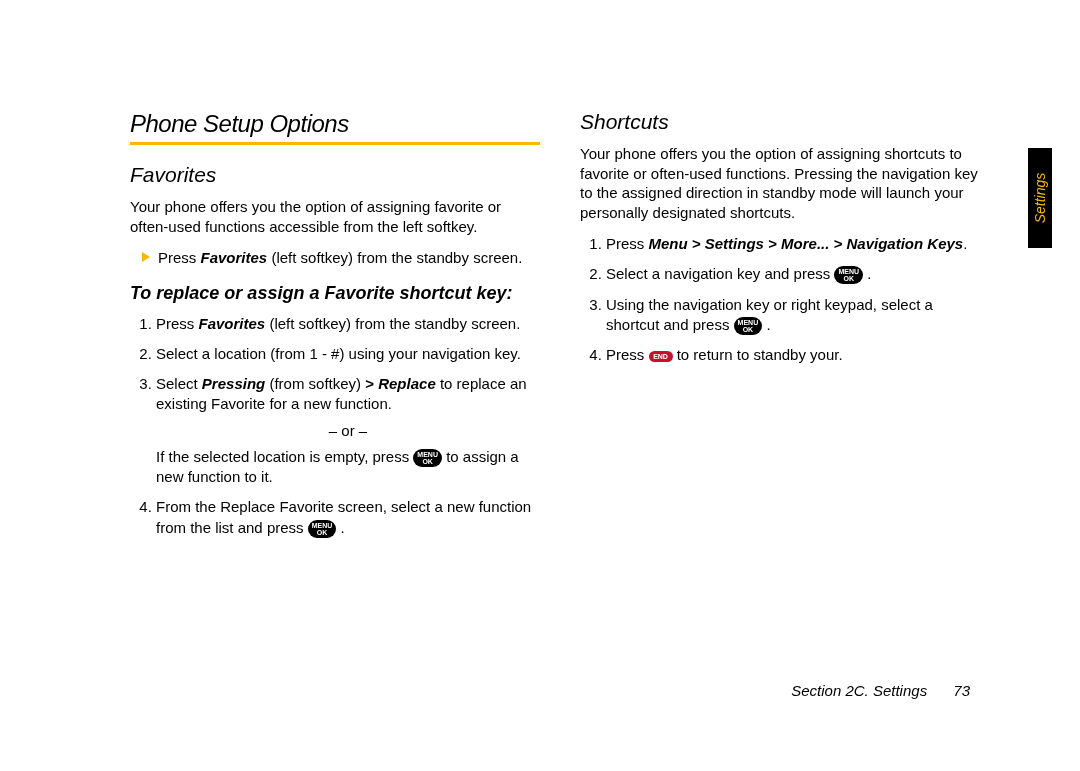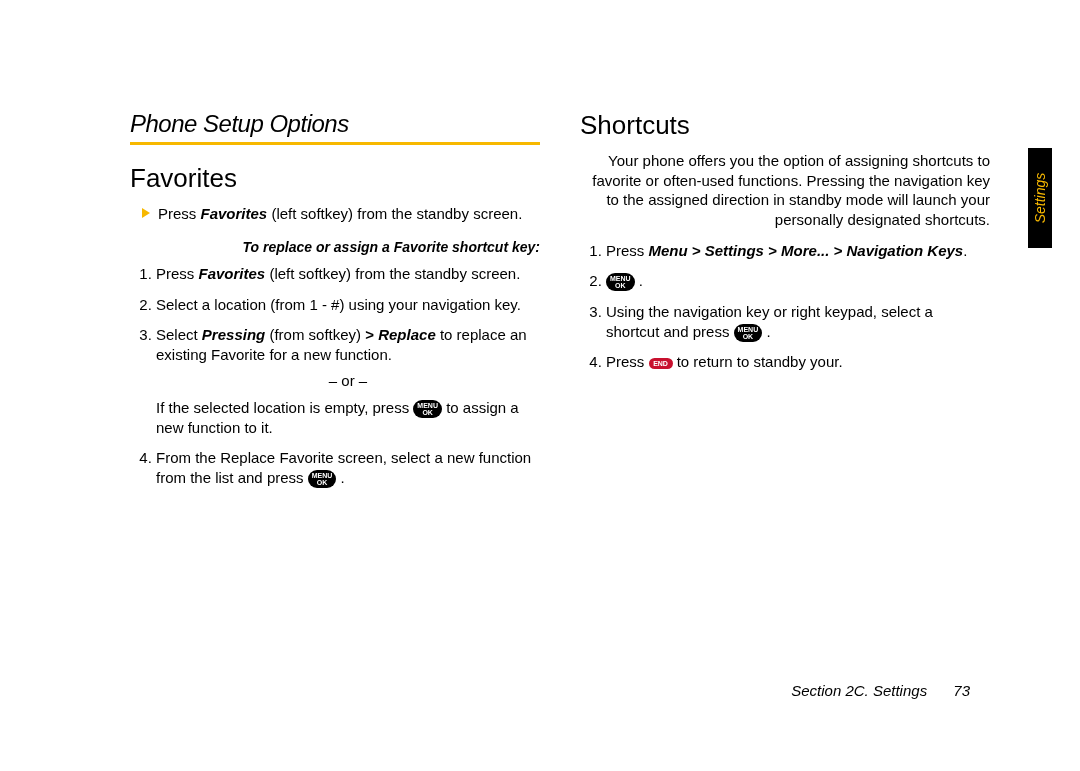--- a/index.html
+++ b/index.html
@@ -35,34 +35,34 @@
     letter-spacing: -0.5px;
   }
   .rule {
     height: 3px;
     background: #f7b800;
     border: none;
     margin: 0 0 18px 0;
     width: 100%;
   }
   h2.section {
+    font-style: italic;
     font-weight: 400;
-    font-size: 26px;
+    font-size: 21px;
     margin: 0 0 10px 0;
   }
   p {
     font-size: 15px;
     line-height: 1.3;
     margin: 0 0 12px 0;
-    text-align: right;
   }
   .subhead {
     font-style: italic;
     font-weight: 700;
-    font-size: 14px;
+    font-size: 18px;
     margin: 14px 0 8px 0;
   }
   ol {
     margin: 0 0 0 4px;
     padding-left: 22px;
     font-size: 15px;
     line-height: 1.35;
   }
   ol li {
     margin-bottom: 10px;
@@ -142,20 +142,21 @@
     <span>Settings</span>
   </div>
 
   <div class="columns">
 
     <div class="col">
       <h1 class="page-title">Phone Setup Options</h1>
       <hr class="rule">
 
       <h2 class="section">Favorites</h2>
+      <p>Your phone offers you the option of assigning favorite or often-used functions accessible from the left softkey.</p>
 
       <div class="bullet-block">
         <span class="triangle"></span>
         <span>
           <span>Press </span><span class="bi">Favorites</span><span> (left softkey) from the standby screen.</span>
         </span>
       </div>
 
       <p class="subhead">To replace or assign a Favorite shortcut key:</p>
 
@@ -187,20 +188,21 @@
 
     <div class="col">
       <h2 class="section">Shortcuts</h2>
       <p>Your phone offers you the option of assigning shortcuts to favorite or often-used functions. Pressing the navigation key to the assigned direction in standby mode will launch your personally designated shortcuts.</p>
 
       <ol>
         <li>
           <span>Press </span><span class="bi">Menu &gt; Settings &gt; More... &gt; Navigation Keys</span><span>.</span>
         </li>
         <li>
+          <span>Select a navigation key and press </span>
           <span class="key">
               <span class="ln1">MENU</span>
               <span class="ln2">OK</span>
             </span>
           <span>.</span>
         </li>
         <li>
           <span>Using the navigation key or right keypad, select a shortcut and press </span>
           <span class="key">
               <span class="ln1">MENU</span>

